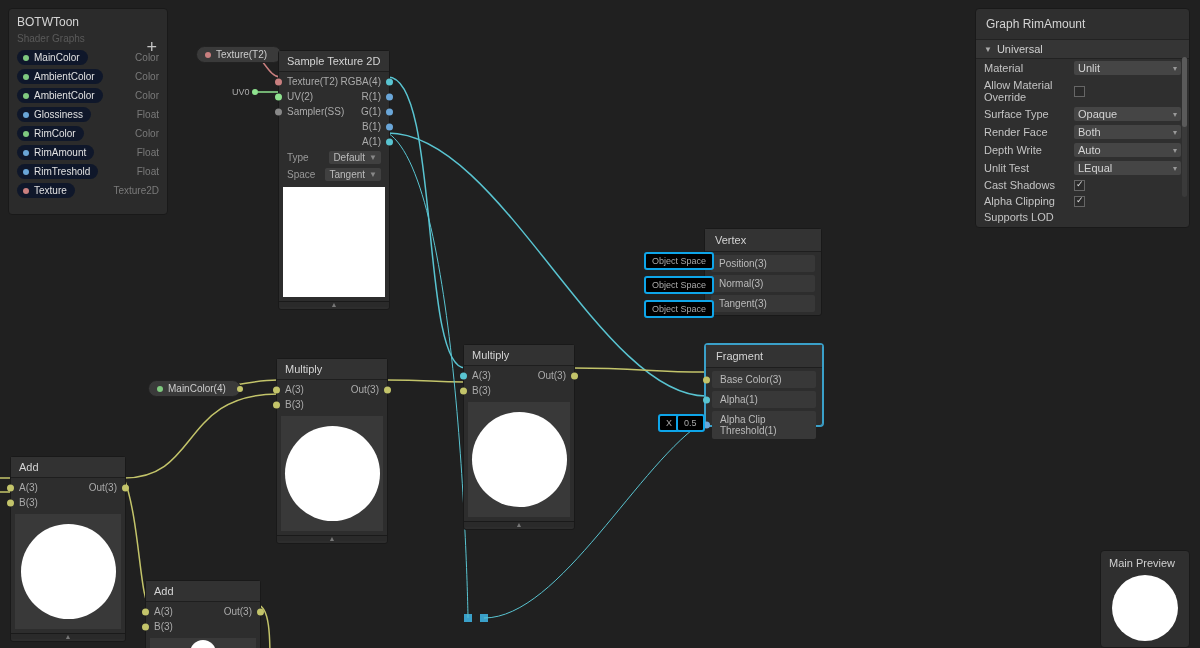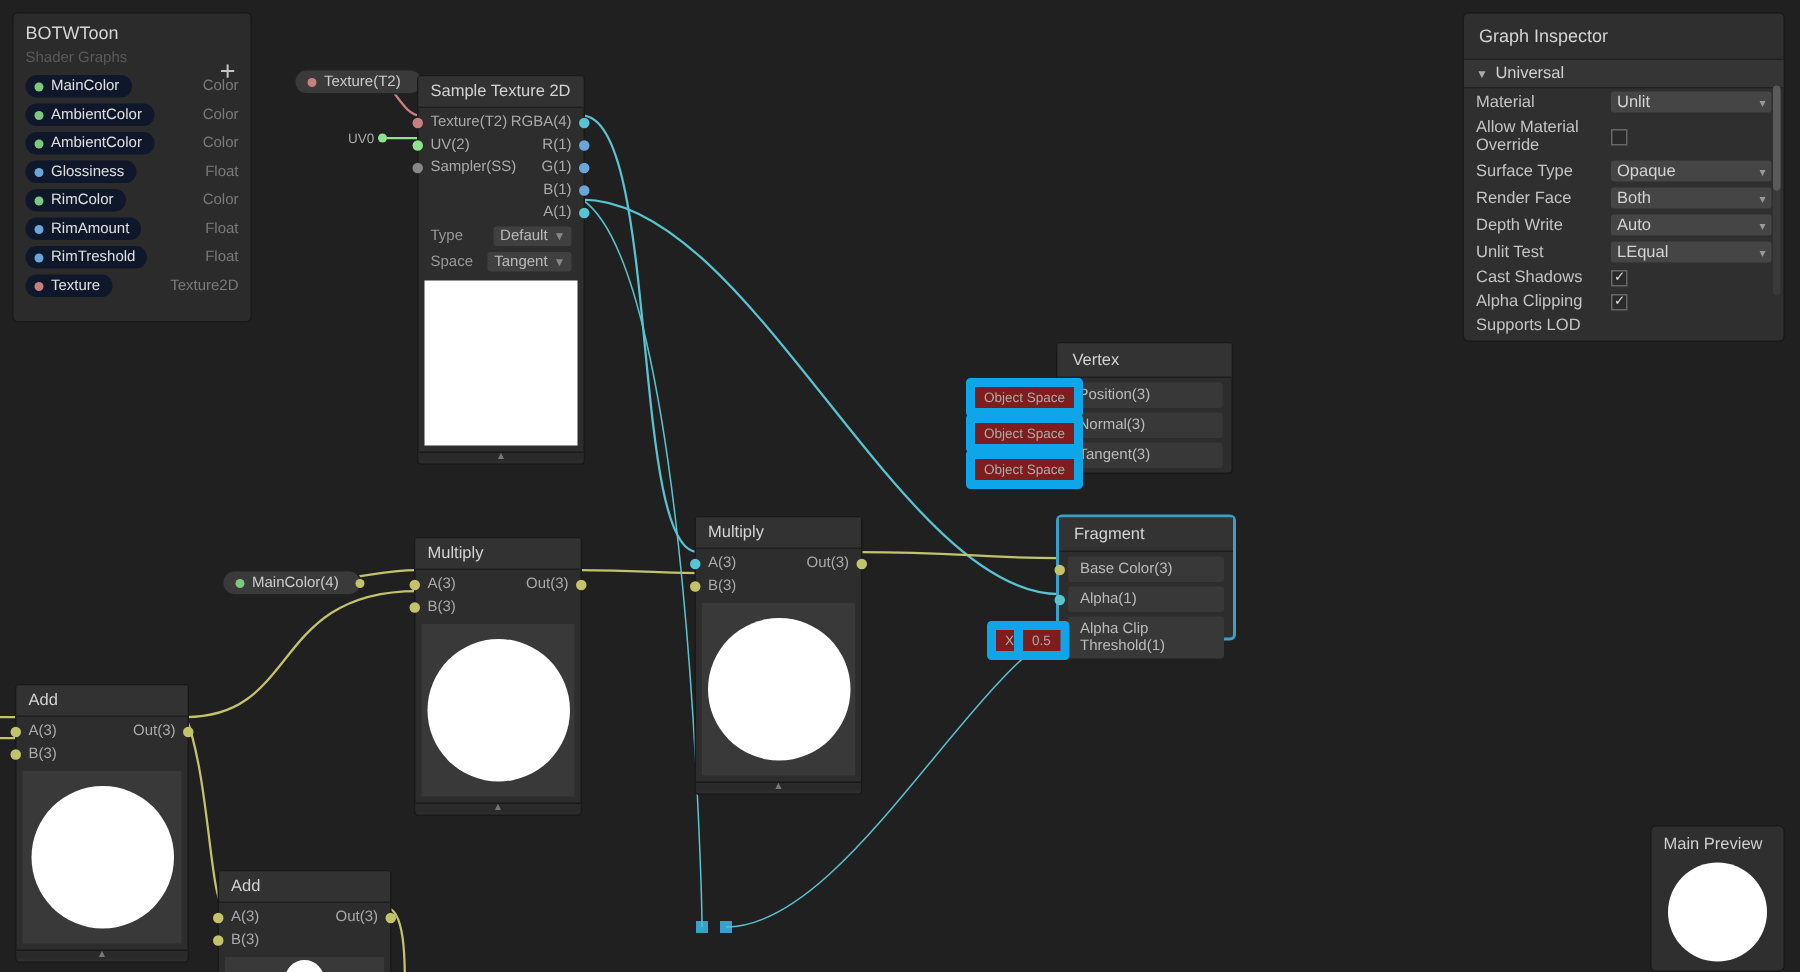--- a/index.html
+++ b/index.html
@@ -86,22 +86,22 @@
   .ctx.selected { border:1px solid #3aa0c9; box-shadow: 0 0 0 1px #3aa0c9; }
   .ctx-header { font-size:11px; color:#d4d4d4; padding:5px 10px; border-bottom:1px solid #1e1e1e; background:#333; }
   .ctx-row {
     display:flex; align-items:center; margin:3px 6px; padding:3px 8px;
     background:#383838; font-size:10px; color:#bbb; position:relative;
     border-radius:2px;
   }
   .ctx-row .port-l { left:-9px; }
 
   .badge {
-    position:absolute; background:#7f1d1d; color:#aaa; font-size:9px;
-    padding:2px 6px; border-radius:3px; border:6px solid #0ea5e9;
+    position:absolute; background:#000000; color:#aaa; font-size:9px;
+    padding:2px 6px; border-radius:3px; border:2px solid #0ea5e9;
   }
 
   
   .inspector {
     position:absolute; right:10px; top:8px; width:215px;
     background:#2f2f2f; border:1px solid #191919; border-radius:4px;
     padding-bottom:2px;
   }
   .insp-title { font-size:12px; color:#d4d4d4; padding:8px 10px; border-bottom:1px solid #222; }
   .insp-section {
@@ -420,21 +420,21 @@
     </div>
   <div class="ctx-row">
       <span class="port-l" style="background:#6aa6d8"></span>
       <span>Alpha Clip Threshold(1)</span>
     </div>
 </div>
 <div class="badge" style="left:658px; top:414px;"><span>X</span></div>
 <div class="badge" style="left:676px; top:414px;"><span>0.5</span></div>
 
 <div class="inspector">
-  <div class="insp-title">Graph Inspector</div>
+  <div class="insp-title">Graph RimAmount</div>
   <div class="insp-section">
       <span class="tri">▼</span>
       <span>Universal</span>
     </div>
 
   <div class="insp-row">
     <span class="insp-label">Material</span>
     <span class="insp-ctrl">
         <span>Unlit</span>
         <span class="tri">▾</span>

